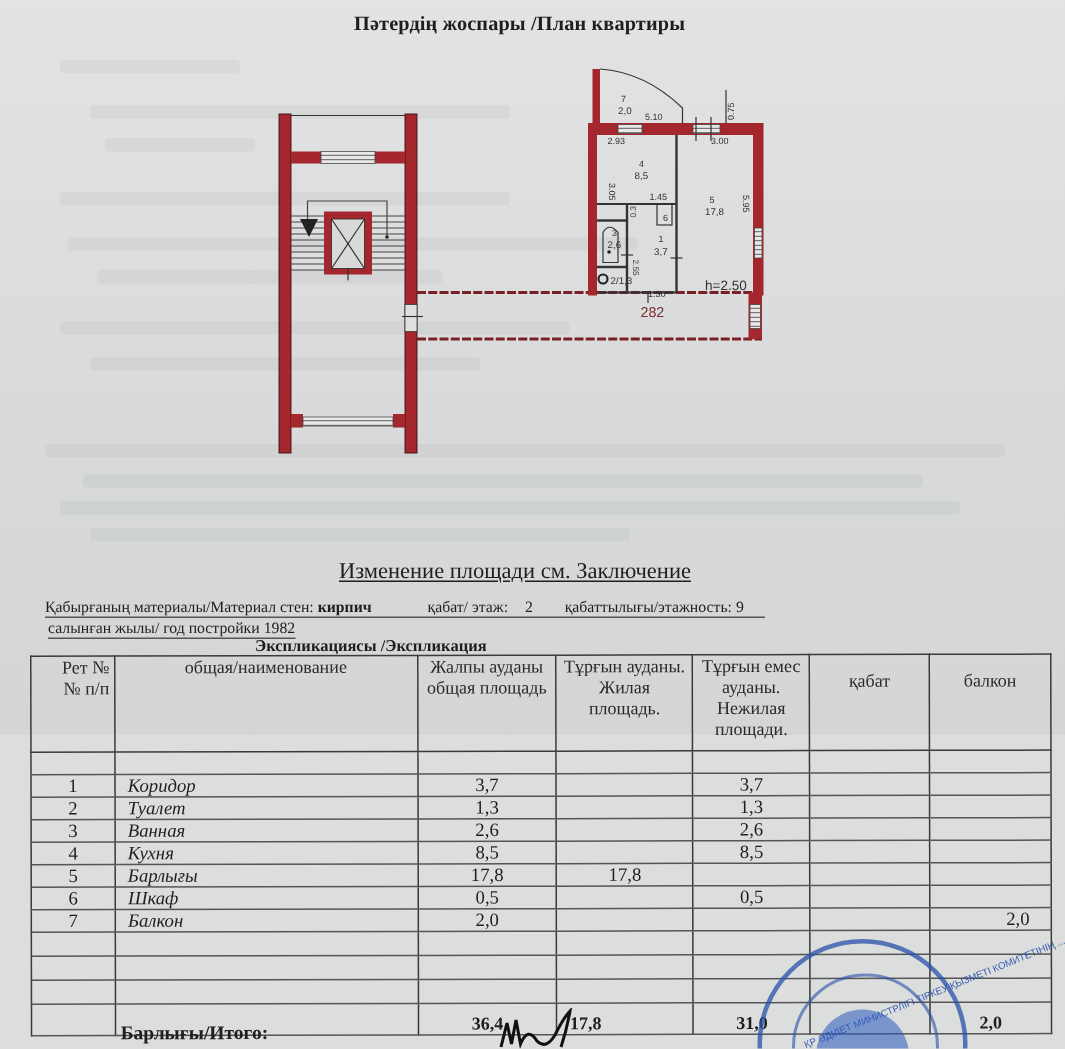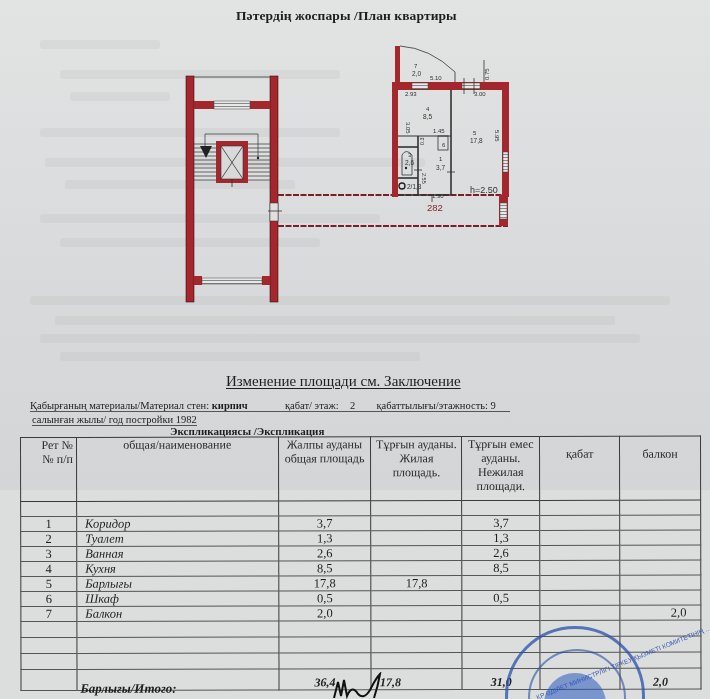--- a/index.html
+++ b/index.html
@@ -55,21 +55,21 @@
   }
   table.expl th { text-align: center; font-size: 12px; color: #2a2a2a; }
   table.expl th.num { text-align: right; padding-left: 6px; }
   table.expl thead tr { height: 64px; }
   table.expl tbody tr { height: 14.5px; }
   table.expl td { border-top: 1px solid #555; border-bottom: 1px solid #555; }
   table.expl td.c { text-align: center; }
   table.expl td.name { padding-left: 8px; font-style: italic; }
   table.expl tr.spacer td { height: 12px; }
   table.expl tr.blank td { height: 15px; }
-  table.expl tr.total td { height: 20px; font-weight: bold; vertical-align: bottom; font-size: 12px; font-style: italic; }
+  table.expl tr.total td { height: 20px; font-weight: bold; vertical-align: bottom; font-size: 12px; }
   .total-label { font-weight: bold; font-size: 13px; position: relative; top: 6px; }
   .stamp {
     position: absolute; left: 505px; top: 626px; width: 140px; height: 140px;
     border-radius: 50%; border: 3px solid rgba(40,80,170,0.75);
     box-sizing: border-box;
   }
   .stamp-inner {
     position: absolute; left: 20px; top: 20px; width: 94px; height: 94px;
     border-radius: 50%; border: 2px solid rgba(40,80,170,0.6);
   }

